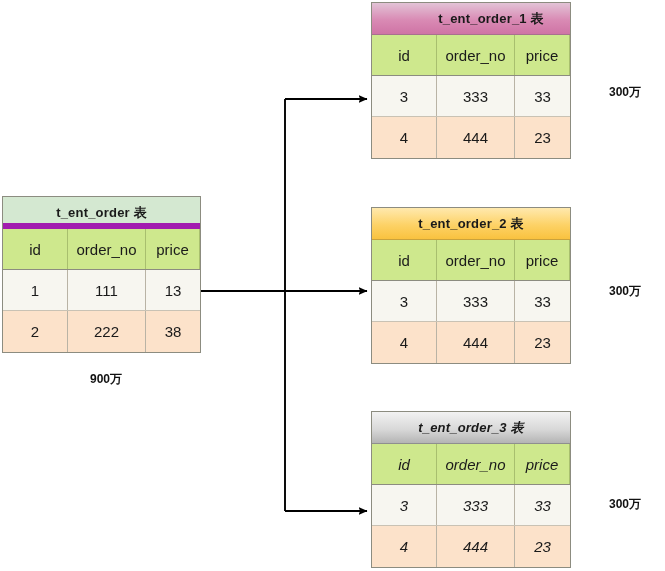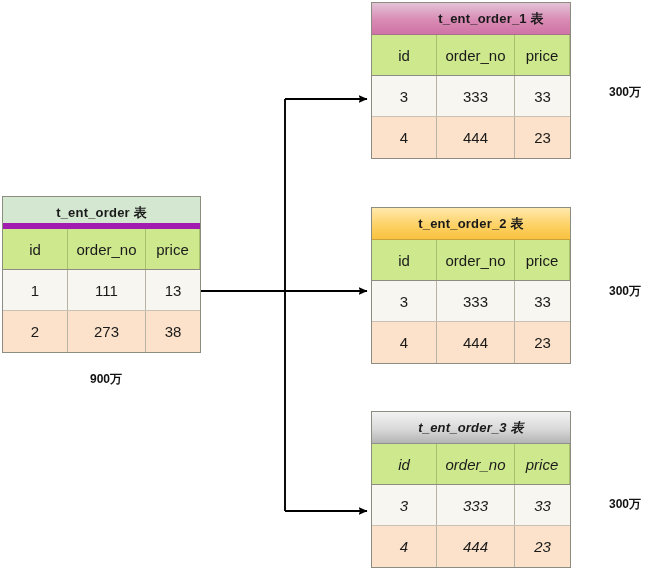--- a/index.html
+++ b/index.html
@@ -146,21 +146,21 @@
     </div>
 
     <div class="tbl-row r1">
       <div class="cell c-id">1</div>
       <div class="cell c-order">111</div>
       <div class="cell c-price">13</div>
     </div>
 
     <div class="tbl-row r2">
       <div class="cell c-id">2</div>
-      <div class="cell c-order">273</div>
+      <div class="cell c-order">222</div>
       <div class="cell c-price">38</div>
     </div>
   </div>
 
   <div class="count-label" id="count-source">900万</div>
 
   <div class="tbl shard" id="shard-1">
     <div class="tbl-title">t_ent_order_1 表</div>
 
     <div class="tbl-row head">

